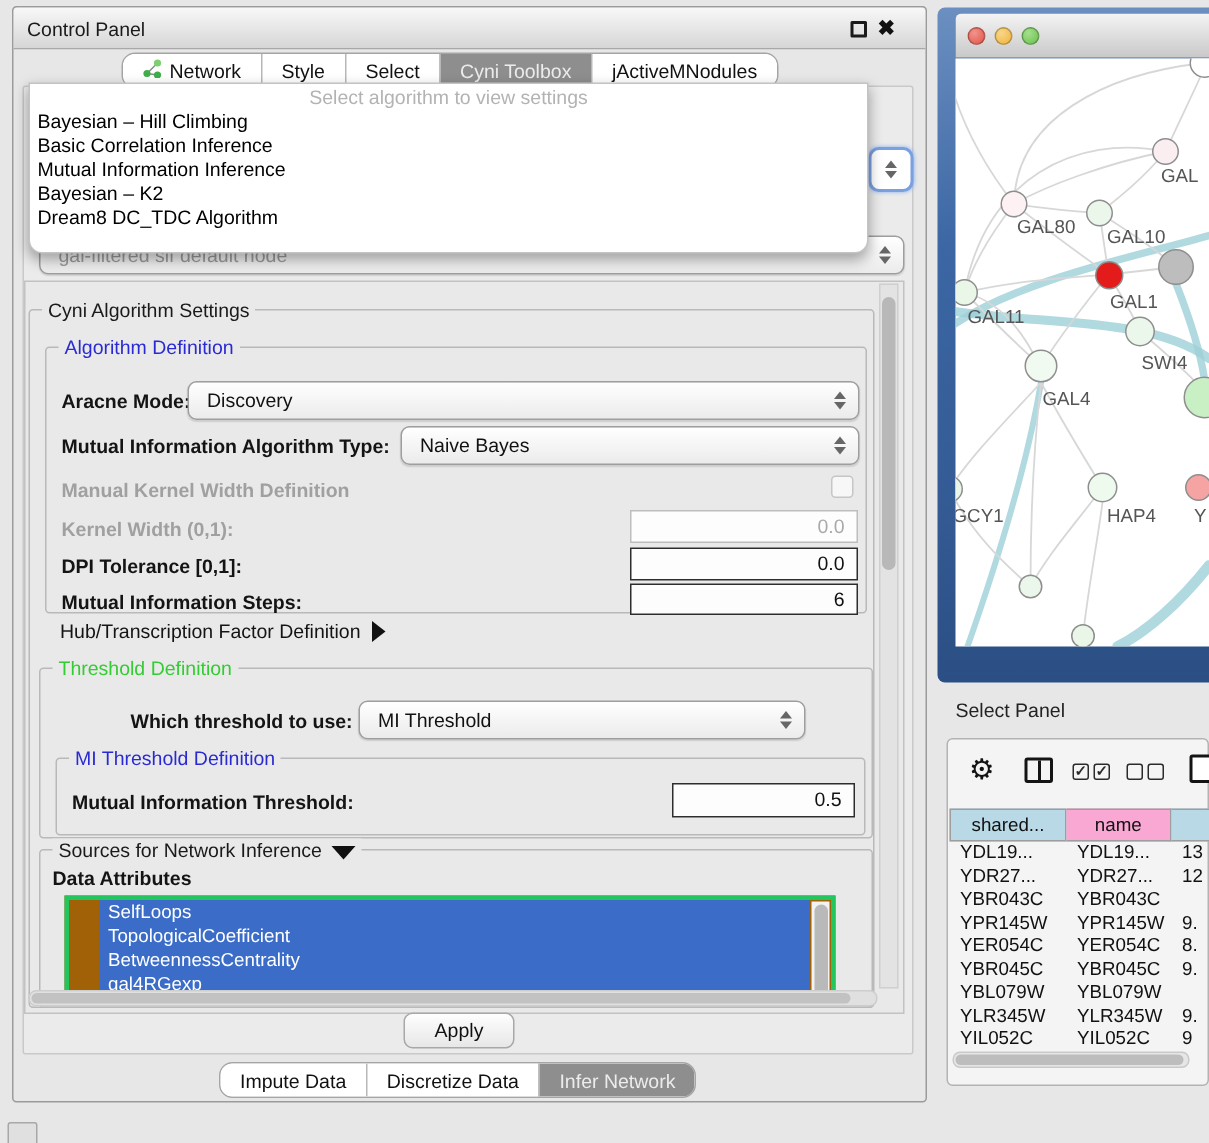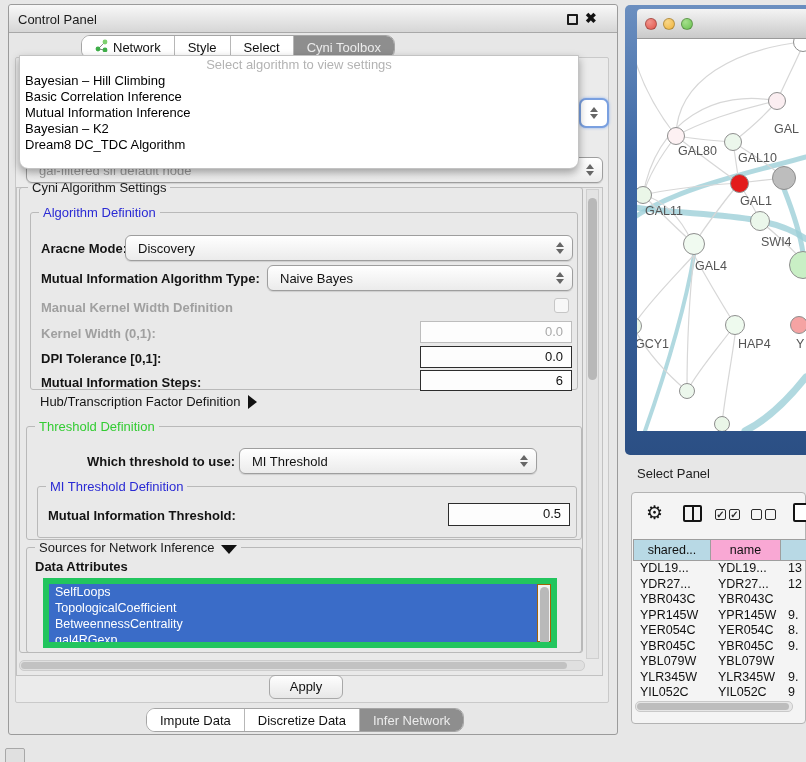--- a/index.html
+++ b/index.html
@@ -68,21 +68,21 @@
     font-size:13px; color:#111; text-align:right; padding:2px 8px 0 4px; }
   .textbox.dis { border:1px solid #bdbdbd; color:#a9a9a9; }
   .checkbox { position:absolute; width:15px; height:15px; background:#f7f7f7;
     border:1px solid #c6c6c6; border-radius:3px; }
 
   .tri-right { display:inline-block; width:0; height:0; border-top:7px solid transparent;
     border-bottom:7px solid transparent; border-left:9px solid #111; vertical-align:-3px; margin-left:8px; }
   .tri-down { display:inline-block; width:0; height:0; border-left:8px solid transparent;
     border-right:8px solid transparent; border-top:9px solid #111; vertical-align:-2px; margin-left:6px; }
 
-  .listbox { position:absolute; background:#a16207; border:6px solid #22c55e; overflow:hidden; }
+  .listbox { position:absolute; background:#a16207; border:3px solid #22c55e; overflow:hidden;padding-left:20px; }
   .list-item { height:16px; line-height:16px; padding-left:6px; margin-right:14px;
     background:#3a6cc8; color:#fff; font-size:12.5px; white-space:nowrap; }
   .list-vscroll { position:absolute; right:1px; top:1px; bottom:1px; width:12px; background:#f2f2f2; }
   .list-vthumb { position:absolute; left:1.5px; top:2px; width:9px; height:62px; background:#b9b9b9; border-radius:4.5px; }
 
   .vscroll { position:absolute; left:577px; top:184px; width:13px; height:470px; background:#e3e3e3; border:1px solid #cfcfcf; }
   .vthumb { position:absolute; left:1px; top:8px; width:9px; height:182px; background:#b8b8b8; border-radius:4.5px; }
   .hscroll { position:absolute; left:10px; top:655px; width:566px; height:11px; background:#e0e0e0; border-radius:5px; border:1px solid #cdcdcd; }
   .hthumb { position:absolute; left:1px; top:1px; width:546px; height:7px; background:#c2c2c2; border-radius:4px; }
 
@@ -155,20 +155,23 @@
       </div>
       <div class="seg">
           <span>Style</span>
         </div>
       <div class="seg">
           <span>Select</span>
         </div>
       <div class="seg sel">
           <span>Cyni Toolbox</span>
         </div>
+      <div class="seg">
+          <span>jActiveMNodules</span>
+        </div>
     </div>
 
     <div class="cp-content"></div>
 
     <div class="combo bg-combo">
       <span class="combo-text">gal-filtered sif default node</span>
       <span class="spinner">
           <span class="spin-up"></span>
           <span class="spin-dn"></span>
         </span>
@@ -184,21 +187,21 @@
       <div class="popup-header">Select algorithm to view settings</div>
       <div class="popup-item">Bayesian – Hill Climbing</div>
       <div class="popup-item">Basic Correlation Inference</div>
       <div class="popup-item">Mutual Information Inference</div>
       <div class="popup-item">Bayesian – K2</div>
       <div class="popup-item">Dream8 DC_TDC Algorithm</div>
     </div>
 
     <div class="viewport"></div>
 
-    <fieldset class="grp" style="left:10px; top:182px; width:564px; height:466px;">
+    <fieldset class="grp" style="left:10px; top:201px; width:564px; height:466px;">
       <span class="legend">Cyni Algorithm Settings</span>
 
       <fieldset class="grp" style="left:10px; top:24px; width:548px; height:178px;">
         <span class="legend blue">Algorithm Definition</span>
 
         <span class="flabel" style="left:10px; top:28px;">Aracne Mode:</span>
         <div class="combo" style="left:94px; top:22px; width:448px; height:26px;">
           <span class="combo-text">Discovery</span>
           <span class="spinner">
               <span class="spin-up"></span>
@@ -352,21 +355,21 @@
 
       <span class="node-label" style="left:41px;  top:105px;">GAL80</span>
       <span class="node-label" style="left:101px; top:112px;">GAL10</span>
       <span class="node-label" style="left:103px; top:155px;">GAL1</span>
       <span class="node-label" style="left:8px;   top:165px;">GAL11</span>
       <span class="node-label" style="left:124px; top:196px;">SWI4</span>
       <span class="node-label" style="left:58px;  top:220px;">GAL4</span>
       <span class="node-label" style="left:-2px;  top:298px;">GCY1</span>
       <span class="node-label" style="left:101px; top:298px;">HAP4</span>
       <span class="node-label" style="left:51px;  top:365px;margin-top:33px;">HAP2</span>
-      <span class="node-label" style="left:137px; top:71px;margin-top:12px;">GAL</span>
+      <span class="node-label" style="left:137px; top:71px;">GAL</span>
       <span class="node-label" style="left:159px; top:298px;">Y</span>
     </div>
   </div>
 
   <span class="tp-title">Select Panel</span>
 
   <div class="tp-box">
 
     <span class="gear" style="left:14px; top:8px;">⚙</span>
     <div class="col-ico" style="left:51px; top:12px;"></div>

